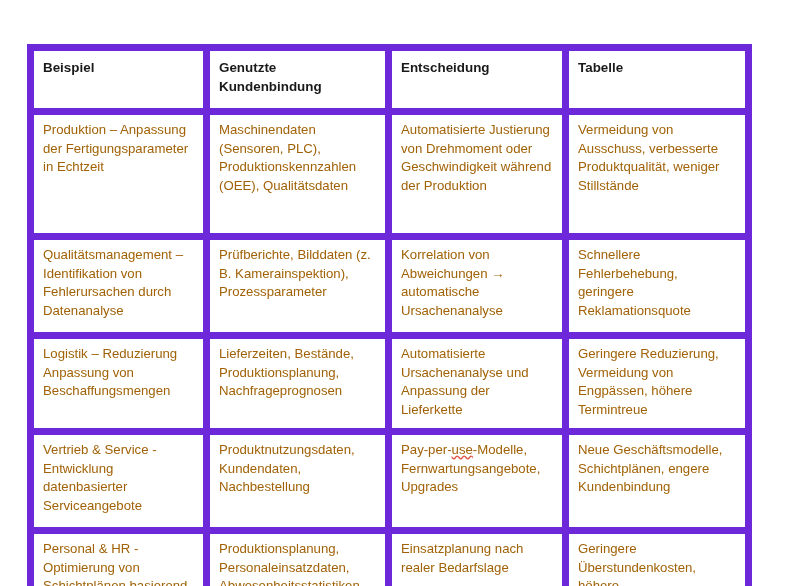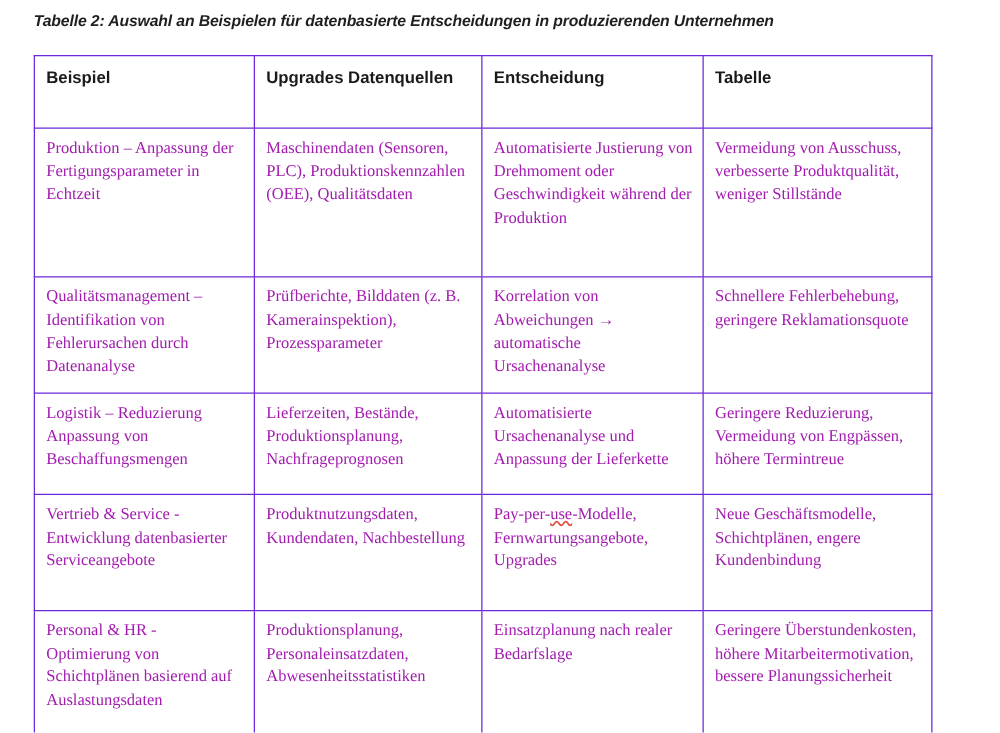--- a/index.html
+++ b/index.html
@@ -46,74 +46,72 @@
     width: 718px;
     border: 1.4px solid #4a4a4a;
   }
   table.data-table col.c1 { width: 176px; }
   table.data-table col.c2 { width: 182px; }
   table.data-table col.c3 { width: 177px; }
   table.data-table col.c4 { width: 183px; }
 
   table.data-table th,
   table.data-table td {
-    border: 1px solid #6d28d9;
+    border: 7px solid #6d28d9;
     vertical-align: top;
     text-align: left;
     padding: 6px 8px 8px 9px;
     font-size: 13.2px;
     line-height: 1.42;
     word-wrap: break-word;
     overflow-wrap: break-word;
     hyphens: none;
   }
   table.data-table thead th {
     font-weight: bold;
     font-size: 13.4px;
     height: 42px;
     padding-top: 7px;
   }
   table.data-table tbody td {
     font-weight: 400;
-    color: #a21caf;
-    font-family: Liberation Serif, serif;
+    color: #a16207;
   }
   .r1 td { height: 104px; }
   .r2 td { height: 78px; }
   .r3 td { height: 66px; }
   .r4 td { height: 78px; }
   .r5 td { height: 105px; }
 
   
   .spell {
     text-decoration: underline wavy #e0503c;
     text-decoration-skip-ink: none;
     text-underline-offset: 1px;
     margin-top: 39px;
   }
 </style>
 </head>
 <body>
 
 <div class="page">
 
-  <div class="caption">Tabelle 2: Auswahl an Beispielen für datenbasierte Entscheidungen in produzierenden Unternehmen</div>
 
   <div class="table-wrap">
     <table class="data-table">
       <colgroup>
         <col class="c1">
           <col class="c2">
           <col class="c3">
           <col class="c4">
       </colgroup>
       <thead>
         <tr>
           <th>Beispiel</th>
-          <th>Upgrades Datenquellen</th>
+          <th>Genutzte Kundenbindung</th>
           <th>Entscheidung</th>
           <th>Tabelle</th>
         </tr>
       </thead>
       <tbody>
 
         <tr class="r1">
           <td>Produktion – Anpassung der Fertigungsparameter in Echtzeit</td>
           <td>Maschinendaten (Sensoren, PLC), Produktionskennzahlen (OEE), Qualitätsdaten</td>
           <td>Automatisierte Justierung von Drehmoment oder Geschwindigkeit während der Produktion</td>

